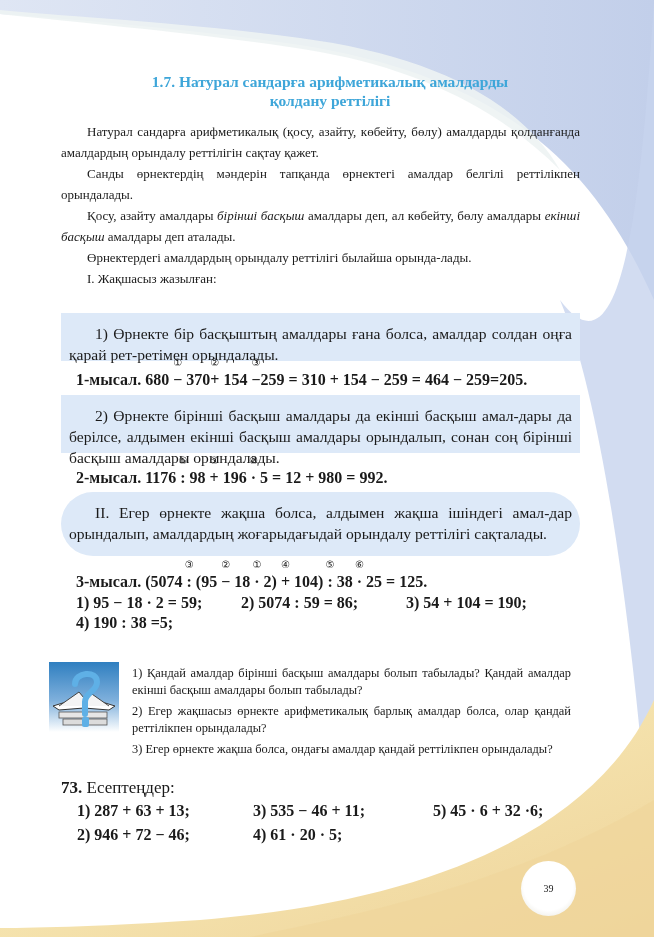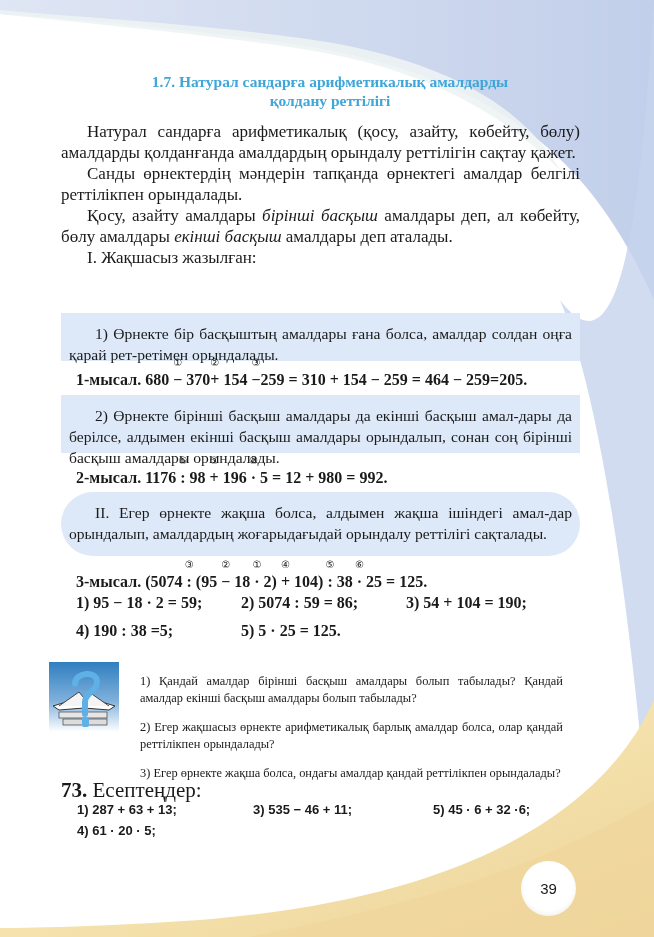--- a/index.html
+++ b/index.html
@@ -18,21 +18,21 @@
 
   .title {
     position: absolute; left: 60px; width: 540px; top: 64px;
     text-align: center; color: #3ea6d9; font-weight: bold;
     font-family: "Liberation Serif", "DejaVu Serif", serif;
     font-size: 15.5px; line-height: 19px;
   }
   .txt {
     position: absolute; left: 61px; width: 519px;
     font-family: "Liberation Serif", "DejaVu Serif", serif;
-    font-size: 17px; line-height: 21px; text-align: justify;
+    font-size: 13px; line-height: 21px; text-align: justify;
   }
   .txt p { margin: 0; text-indent: 26px; }
   .box {
     position: absolute; left: 61px; width: 519px;
     background: #dde9f8;
     font-family: "Liberation Serif", "DejaVu Serif", serif;
     font-size: 15.6px; line-height: 21px; text-align: justify;
     padding: 2px 0 4px 0; box-sizing: border-box;
   }
   .box p { margin: 8px; text-indent: 26px; }
@@ -48,37 +48,37 @@
     font-size: 10px; font-weight: normal; line-height: 10px;
   }
   .q-icon {
     position: absolute; left: 49px; top: 654px; width: 70px; height: 70px;
   }
   .q-text {
     position: absolute; left: 128px; width: 447px; top: 653px;
     font-family: "Liberation Serif", "DejaVu Serif", serif;
     font-size: 12.4px; line-height: 17px; text-align: justify;
   }
-  .q-text p { margin: 12px; }
+  .q-text p { margin: 4px; }
   .task-head {
     position: absolute; left: 61px; top: 770px;
-    font-family: "Liberation Serif", "DejaVu Serif", serif; font-size: 21px;
+    font-family: "Liberation Serif", "DejaVu Serif", serif; font-size: 17px;
   }
   .task-grid {
     position: absolute; left: 77px; top: 794px; width: 520px;
     display: grid; grid-template-columns: 176px 180px 160px; row-gap: 6px;
-    font-family: Liberation Sans, sans-serif; font-size: 13px; font-weight: bold;
+    font-family: Liberation Serif, serif; font-size: 16px; font-weight: bold;
     white-space: nowrap;
   }
   .page-num {
     position: absolute; left: 521px; top: 853px; width: 55px; height: 55px;
     border-radius: 50%;
     background: radial-gradient(circle at 50% 45%, #ffffff 60%, #ecebe4 85%, #dcd8c8 100%);
     display: flex; align-items: center; justify-content: center;
-    font-family: Liberation Sans, sans-serif; font-size: 15px;
+    font-family: Liberation Serif, serif; font-size: 10px;
   }
 </style>
 </head>
 <body>
 
 <svg class="bg-top" viewBox="0 0 654 937" xmlns="http://www.w3.org/2000/svg">
   <defs>
     <linearGradient id="gTop" x1="0" y1="0" x2="1" y2="0">
       <stop offset="0" stop-color="#dfe6f4"></stop>
       <stop offset="1" stop-color="#c2cfea"></stop>
@@ -99,20 +99,21 @@
 
   <div class="title">
     <div>1.7. Натурал сандарға арифметикалық амалдарды</div>
     <div>қолдану реттілігі</div>
   </div>
 
   <div class="txt" style="top:113px;">
     <p>Натурал сандарға арифметикалық (қосу, азайту, көбейту, бөлу) амалдарды қолданғанда амалдардың орындалу реттілігін сақтау қажет.</p>
     <p>Санды өрнектердің мәндерін тапқанда өрнектегі амалдар белгілі реттілікпен орындалады.</p>
     <p><span>Қосу, азайту амалдары </span><i>бірінші басқыш</i><span> амалдары деп, ал көбейту, бөлу амалдары </span><i>екінші басқыш</i><span> амалдары деп аталады.</span></p>
+    <p>Өрнектердегі амалдардың орындалу реттілігі былайша орында-лады.</p>
     <p>І. Жақшасыз жазылған:</p>
   </div>
 
   <div class="box" style="top:305px; height:48px;">
     <p>1) Өрнекте бір басқыштың амалдары ғана болса, амалдар солдан оңға қарай рет-ретімен орындалады.</p>
   </div>
 
   <div class="ex" style="top:363px;">
     <span class="lbl">1-мысал.</span>
     <span>680</span>
@@ -152,26 +153,25 @@
     <span>2)</span>
     <span class="op"><span class="circ">④</span><span>+</span></span>
     <span>104)</span>
     <span class="op"><span class="circ">⑤</span><span>:</span></span>
     <span>38</span>
     <span class="op"><span class="circ">⑥</span><span>·</span></span>
     <span>25 = 125.</span>
   </div>
 
   <div class="ex" style="top:586px; left:76px;">
-    <div style="display:grid; grid-template-columns:165px 165px 180px; row-gap:10px;">
+    <div style="display:grid; grid-template-columns:165px 165px 180px; row-gap:2px;">
       <span>1) 95 − 18 · 2 = 59;</span>
       <span>2) 5074 : 59 = 86;</span>
       <span>3) 54 + 104 = 190;</span>
       <span>4) 190 : 38 =5;</span>
-      <span>5) 5 · 25 = 125.</span>
     </div>
   </div>
 
   <svg class="q-icon" viewBox="0 0 70 70" xmlns="http://www.w3.org/2000/svg">
     <defs>
       <linearGradient id="qbg" x1="0" y1="0" x2="0" y2="1">
         <stop offset="0" stop-color="#2f7fc0"></stop>
         <stop offset="0.55" stop-color="#7fb0dc"></stop>
         <stop offset="1" stop-color="#ffffff"></stop>
       </linearGradient>
@@ -193,17 +193,18 @@
 
   <div class="task-head">
     <b>73.</b>
     <span>Есептеңдер:</span>
   </div>
 
   <div class="task-grid">
     <span>1) 287 + 63 + 13;</span>
     <span>3) 535 − 46 + 11;</span>
     <span>5) 45 · 6 + 32 ·6;</span>
+    <span>2) 946 + 72 − 46;</span>
     <span>4) 61 · 20 · 5;</span>
   </div>
 
   <div class="page-num">39</div>
 </div>
 
 </body></html>

